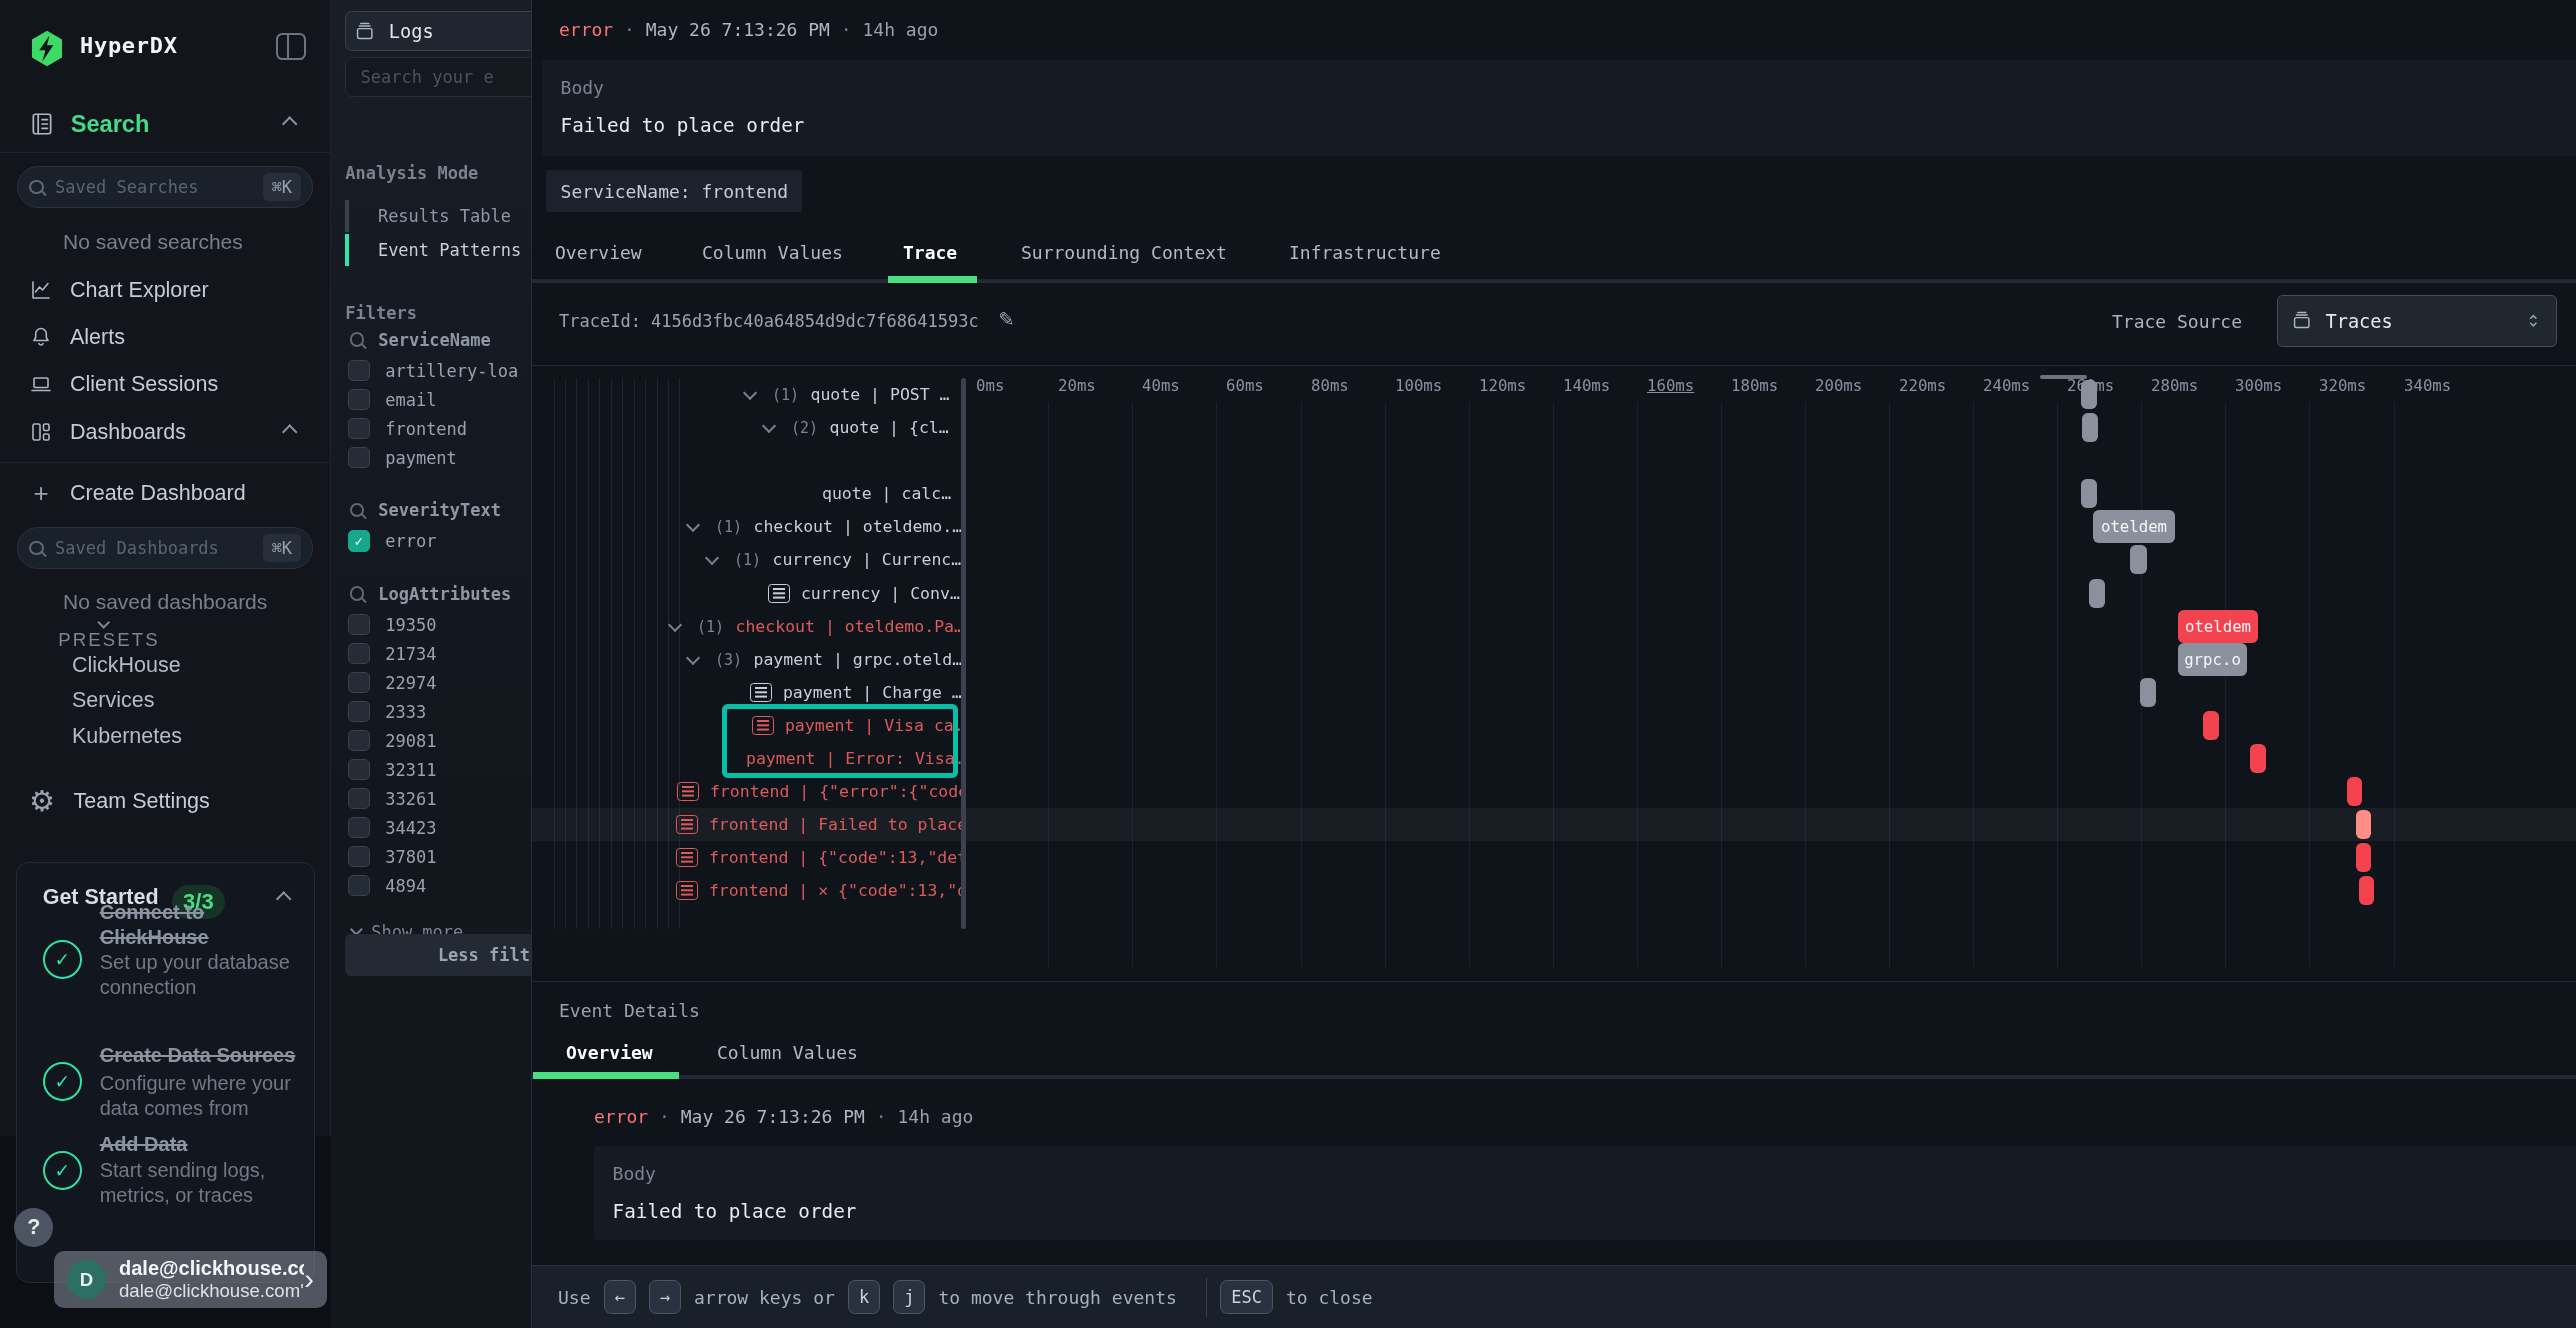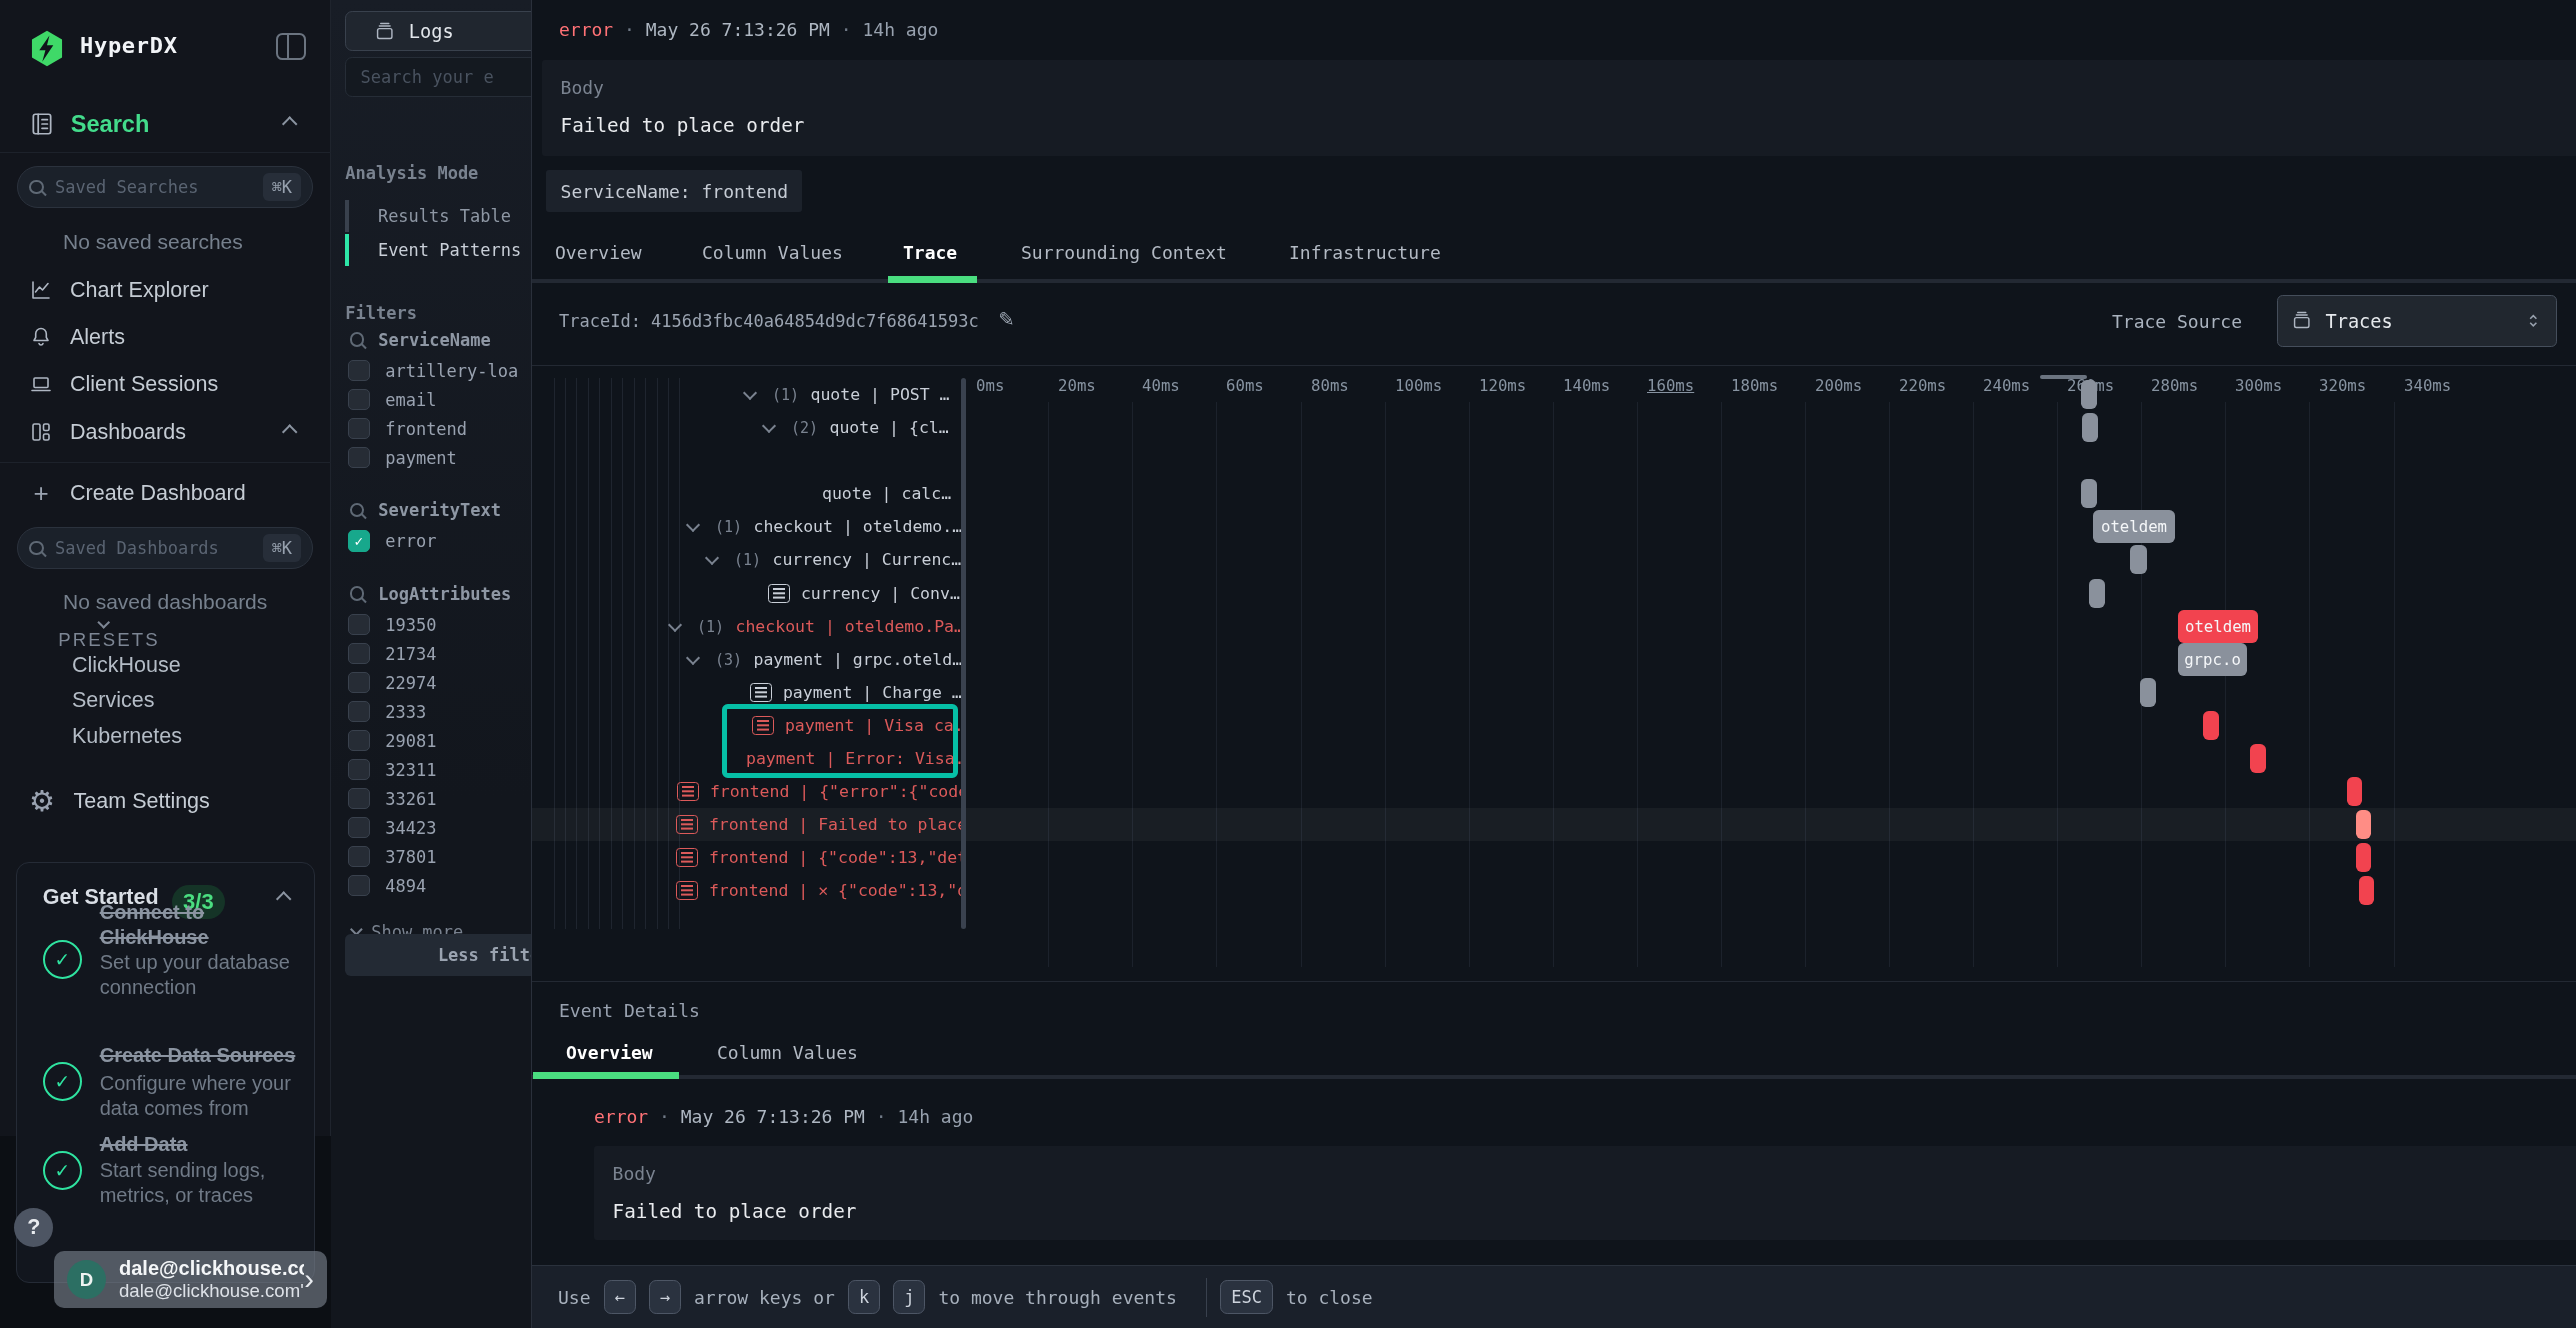--- a/index.html
+++ b/index.html
@@ -55,21 +55,21 @@
   #help-fab { position:absolute; left:14.3px; top:1208px; width:39px; height:39px; border-radius:50%; background:#4d5563; color:#e8ebef; font-size:21.5px; font-weight:bold; display:flex; align-items:center; justify-content:center; }
   #user-card { position:absolute; left:54px; top:1251px; width:273px; height:57px; border-radius:10px; background:rgba(122,130,142,0.62); display:flex; align-items:center; padding:0 13px; }
   .avatar { width:39px; height:39px; border-radius:50%; background:#2c6f63; color:#eef3f1; font-weight:bold; font-size:18.6px; display:flex; align-items:center; justify-content:center; flex:none; }
   .user-lines { margin-left:13px; overflow:hidden; }
   .user-name { font-size:20px; font-weight:bold; color:#f4f6f8; white-space:nowrap; }
   .user-sub { font-size:18.6px; color:#dde1e7; white-space:nowrap; }
   .user-chevron { margin-left:auto; color:#e8ebef; font-size:29px; }
 
   
   #filtercol { position:absolute; left:331px; top:0; width:200px; height:1328px; background:linear-gradient(180deg,#181d26 0%,#12161d 60%); overflow:hidden; font-family:"DejaVu Sans Mono",monospace; }
-  #logs-select { position:absolute; left:14.3px; top:11.4px; width:358px; height:40px; border:0.7px solid #39414d; border-radius:7.2px; background:#20262f; display:flex; align-items:center; padding:0 28px; color:#e2e6eb; }
+  #logs-select { position:absolute; left:14.3px; top:11.4px; width:358px; height:40px; border:0.7px solid #39414d; border-radius:7.2px; background:#20262f; display:flex; align-items:center; padding:0 8px; color:#e2e6eb; }
   #logs-select .lbl { margin-left:13px; font-size:18.6px; }
   #event-search { position:absolute; left:14.3px; top:57px; width:358px; height:40px; border:0.7px solid #262d37; border-radius:7.2px; background:#141920; display:flex; align-items:center; padding:0 14.3px; color:#49525f; font-size:17px; }
   .col-heading { position:absolute; left:14.3px; font-size:17px; font-weight:bold; color:#79828f; }
   .mode-item { position:absolute; left:14.3px; width:179px; height:34px; display:flex; align-items:center; }
   .mode-bar { width:3.6px; height:31.5px; background:#39414d; flex:none; }
   .mode-bar.active { background:#2ee6a8; }
   .mode-item .lbl { margin-left:29px; font-size:17px; color:#8e97a4; }
   .mode-item .lbl.active { color:#c9cfd8; }
 
   #filter-groups { position:absolute; left:0; top:323px; width:200px; }

